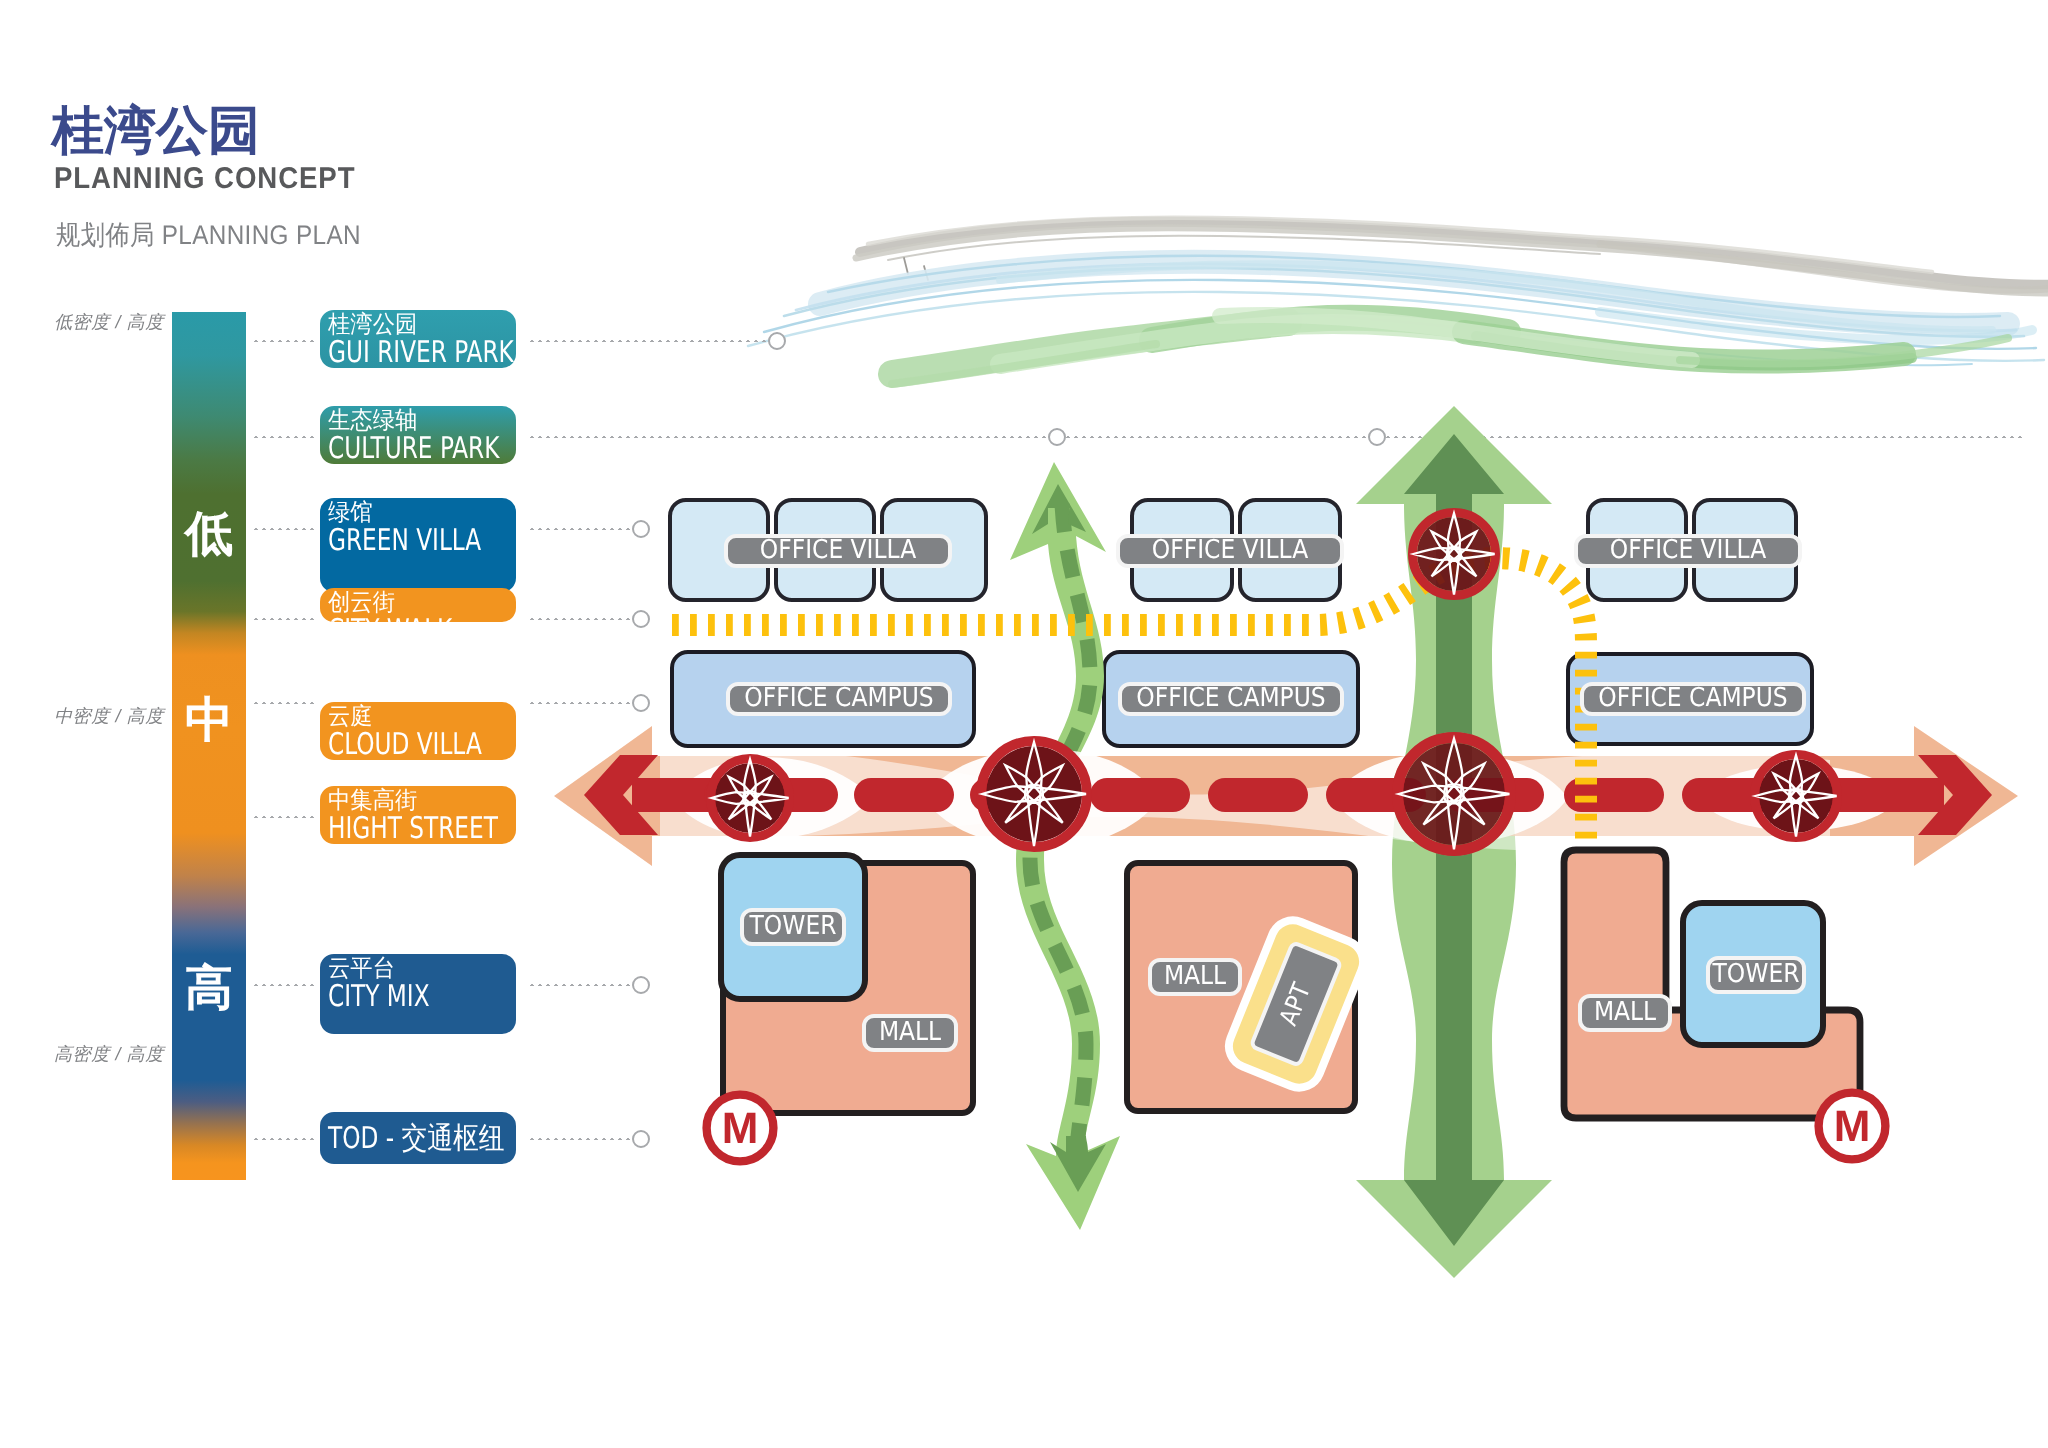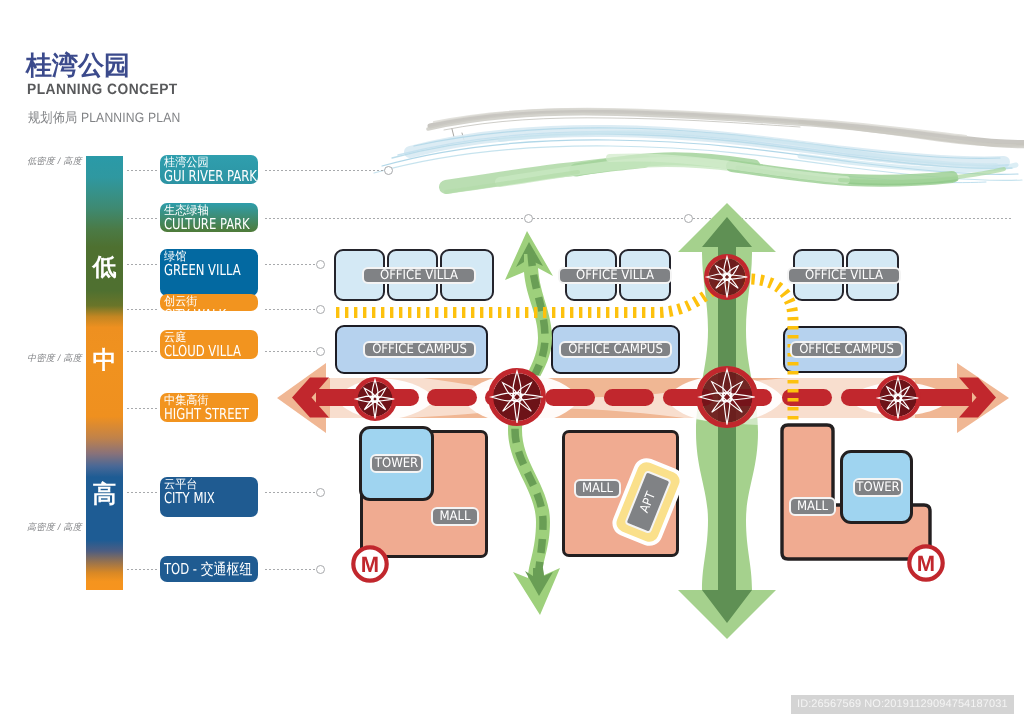--- a/index.html
+++ b/index.html
@@ -152,21 +152,21 @@
       <div class="dotline" style="left: 126px; width: 32px; top: 263.5px;"></div>
       <div class="dotline" style="left: 264px; width: 52px; top: 263.5px;"></div>
       <div class="odot" style="left: 316px; top: 259.5px;"></div>
       <div class="pill" style="top: 294px; height: 17px; background: rgb(242, 148, 31);">
         <span class="cn">创云街</span>
         <span class="en">CITY WALK</span>
       </div>
       <div class="dotline" style="left: 126px; width: 32px; top: 308.5px;"></div>
       <div class="dotline" style="left: 264px; width: 52px; top: 308.5px;"></div>
       <div class="odot" style="left: 316px; top: 304.5px;"></div>
-      <div class="pill" style="top: 330px; height: 29px; background: rgb(242, 148, 31);">
+      <div class="pill" style="top: 351px; height: 29px; background: rgb(242, 148, 31);">
         <span class="cn">云庭</span>
         <span class="en">CLOUD VILLA</span>
       </div>
       <div class="dotline" style="left: 126px; width: 32px; top: 350.5px;"></div>
       <div class="dotline" style="left: 264px; width: 52px; top: 350.5px;"></div>
       <div class="odot" style="left: 316px; top: 346.5px;"></div>
       <div class="pill" style="top: 393px; height: 29px; background: rgb(242, 148, 31);">
         <span class="cn">中集高街</span>
         <span class="en">HIGHT STREET</span>
       </div>
@@ -362,14 +362,13 @@
           <circle cx="370" cy="564" r="16.7" fill="#ffffff" stroke="#c1272d" stroke-width="4.2"></circle>
           <text x="370" y="571.6" text-anchor="middle" font-size="22" font-weight="bold" font-family="&quot;Liberation Sans&quot;,sans-serif" fill="#c1272d">M</text>
         </g>
         <g>
           <circle cx="926" cy="563" r="16.7" fill="#ffffff" stroke="#c1272d" stroke-width="4.2"></circle>
           <text x="926" y="570.6" text-anchor="middle" font-size="22" font-weight="bold" font-family="&quot;Liberation Sans&quot;,sans-serif" fill="#c1272d">M</text>
         </g>
       </svg>
     </div>
 
-  <div class="abs" id="idbar">ID:26567569 NO:20191129094754187031</div>
 </div>
 
 </body></html>

